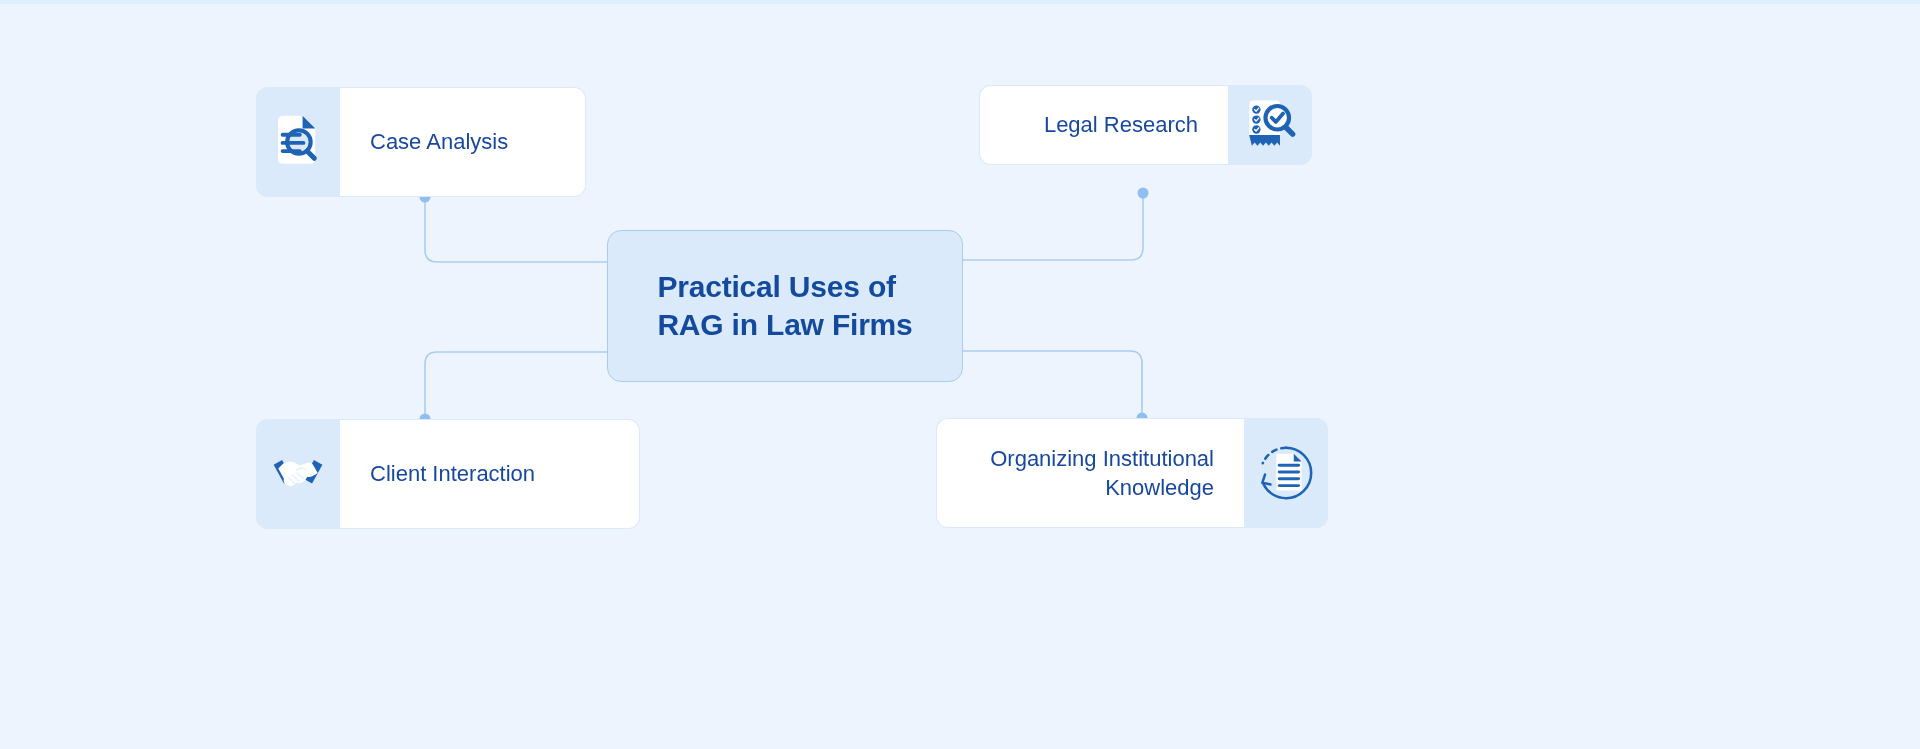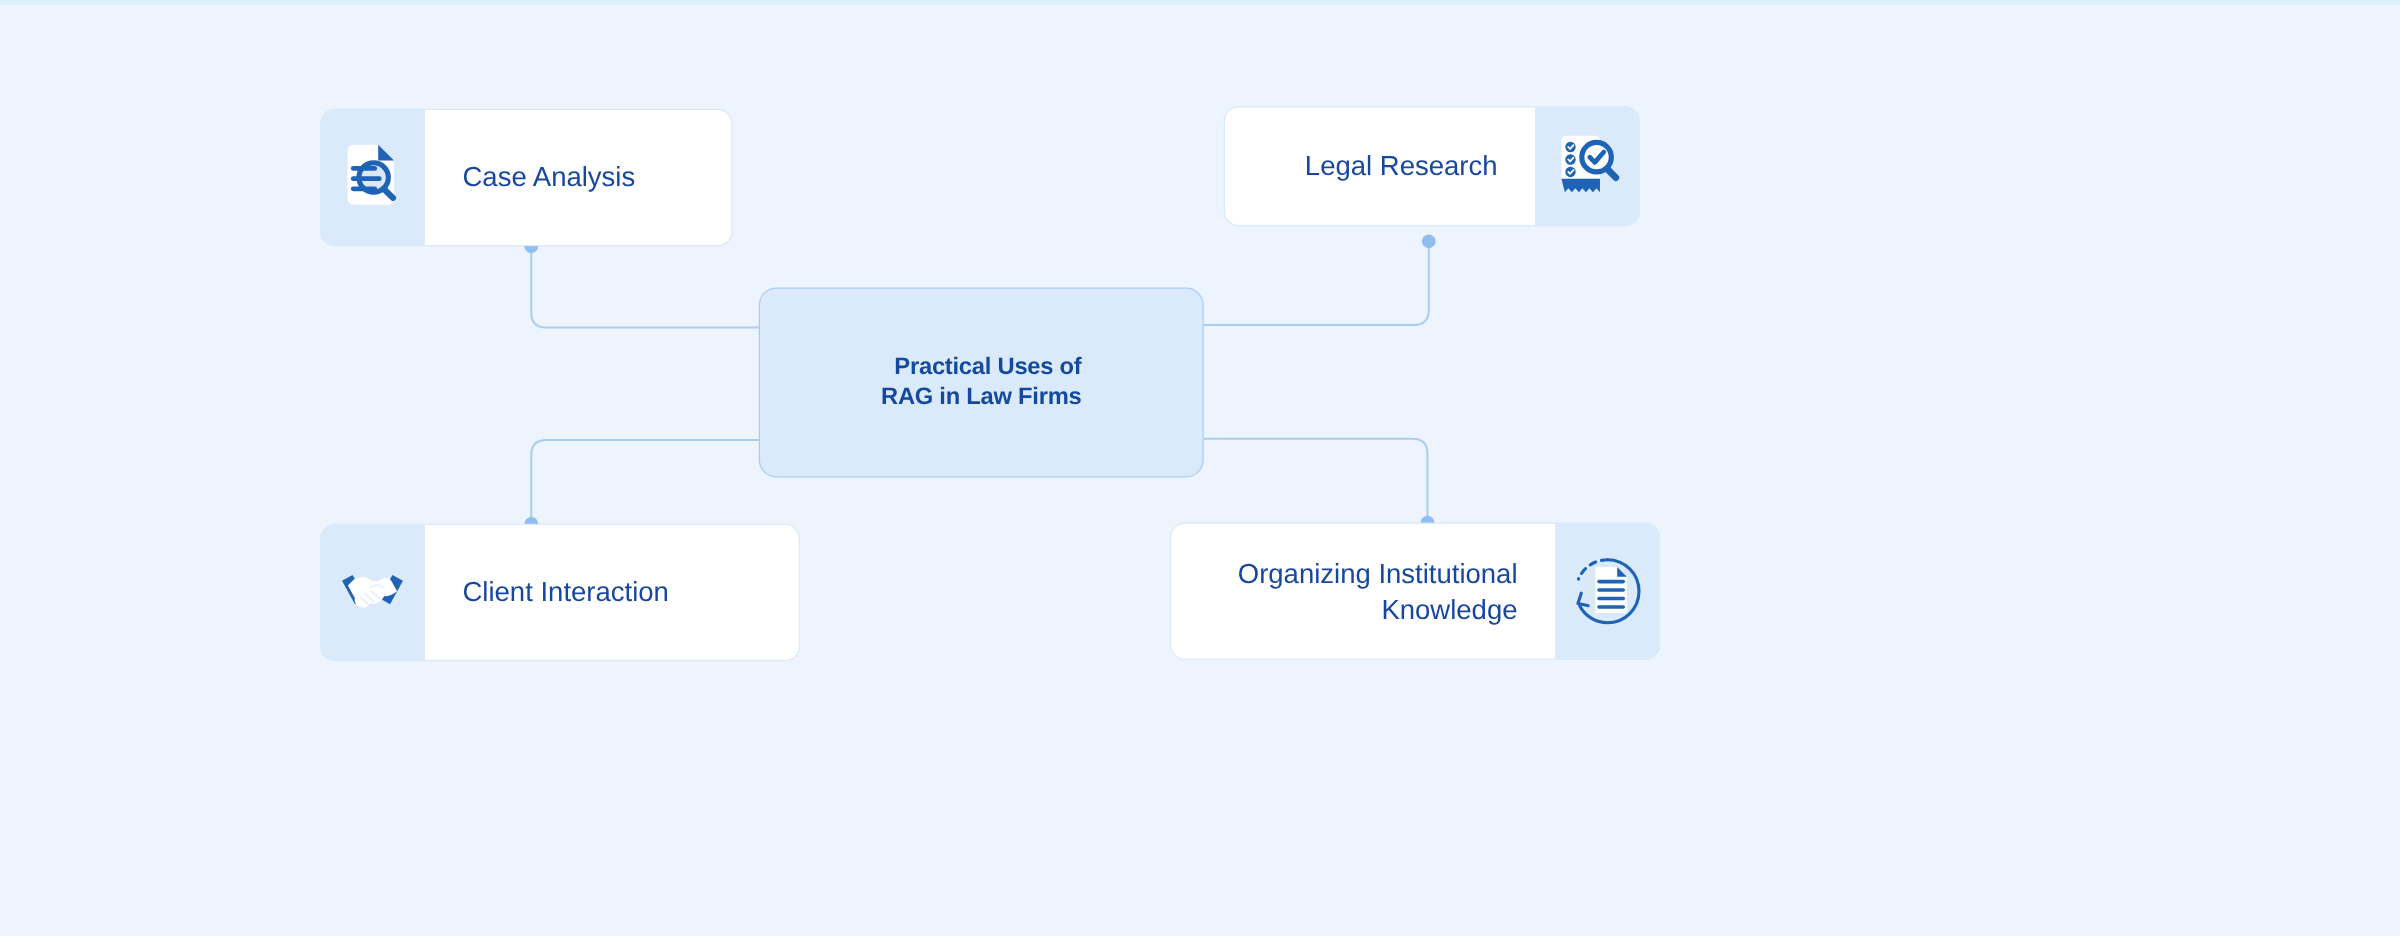--- a/index.html
+++ b/index.html
@@ -24,24 +24,24 @@
     position:absolute;
     left:607px;top:230px;width:356px;height:152px;
     box-sizing:border-box;
     background:#daeafb;
     border:1.5px solid #a7cdf2;
     border-radius:14px;
     z-index:3;
     display:flex;align-items:center;justify-content:center;
   }
   .center-text{
-    font-size:19px;
+    font-size:30px;
     font-weight:bold;
     color:#134a9e;
-    text-align:right;
+    text-align:left;
     line-height:1.28;
     letter-spacing:-0.2px;
     white-space:pre-line;
   }
 
   
   .card{
     position:absolute;
     box-sizing:border-box;
     background:#daeafb;
@@ -77,21 +77,21 @@
   .card-label{
     font-size:22px;
     color:#17479e;
     line-height:1.32;
     white-space:pre-line;
   }
   .card.icon-left .card-label{text-align:left;}
   .card.icon-right .card-label{text-align:right;}
 
   #card-case-analysis{left:256px;top:87px;width:330px;height:110px;}
-  #card-legal-research{left:979px;top:85px;width:333px;height:96px;}
+  #card-legal-research{left:979px;top:85px;width:333px;height:80px;}
   #card-client-interaction{left:256px;top:419px;width:384px;height:110px;}
   #card-org-knowledge{left:936px;top:418px;width:392px;height:110px;}
 
   .icon-svg{display:block;}
 </style>
 </head>
 <body>
 
 <div id="top-edge"></div>
 

